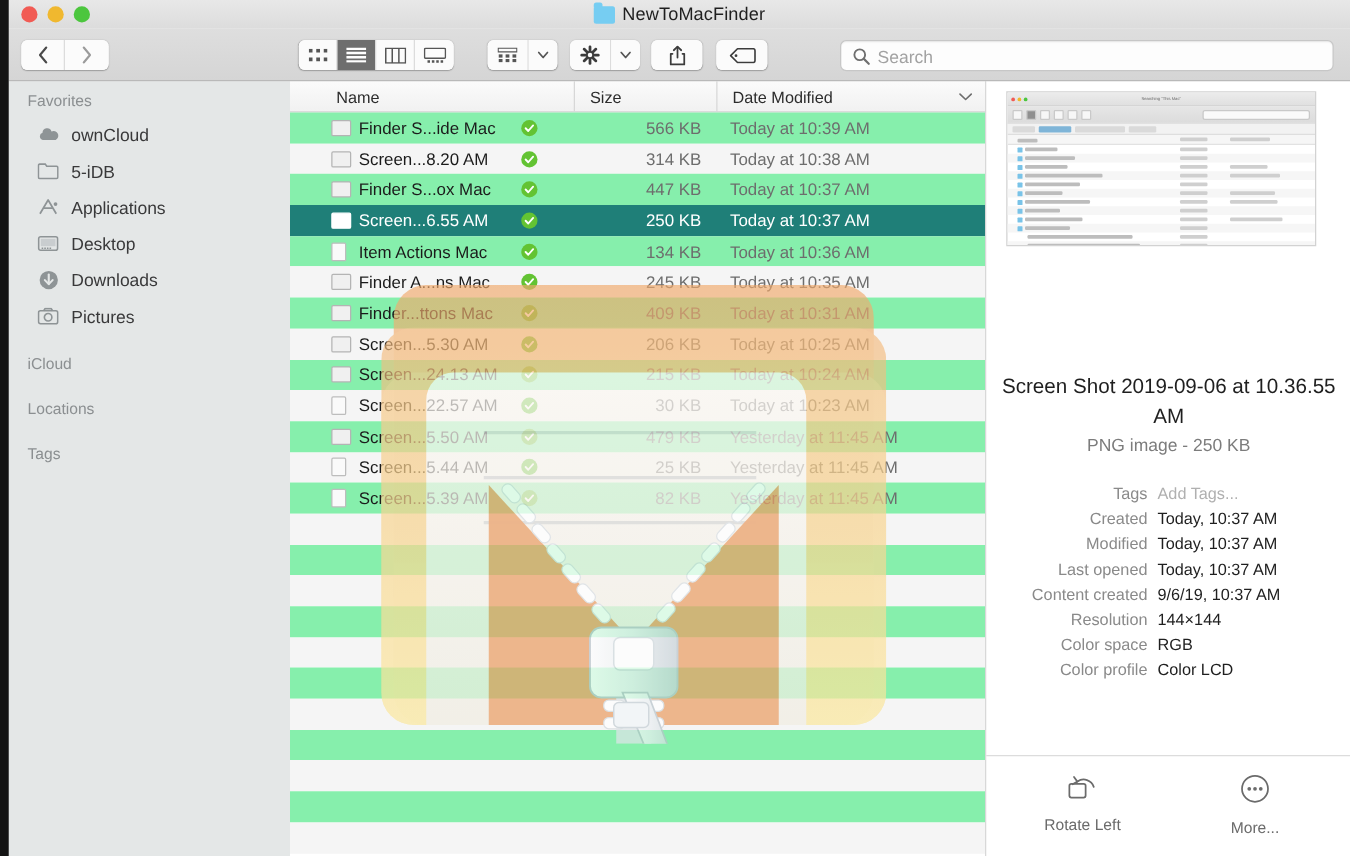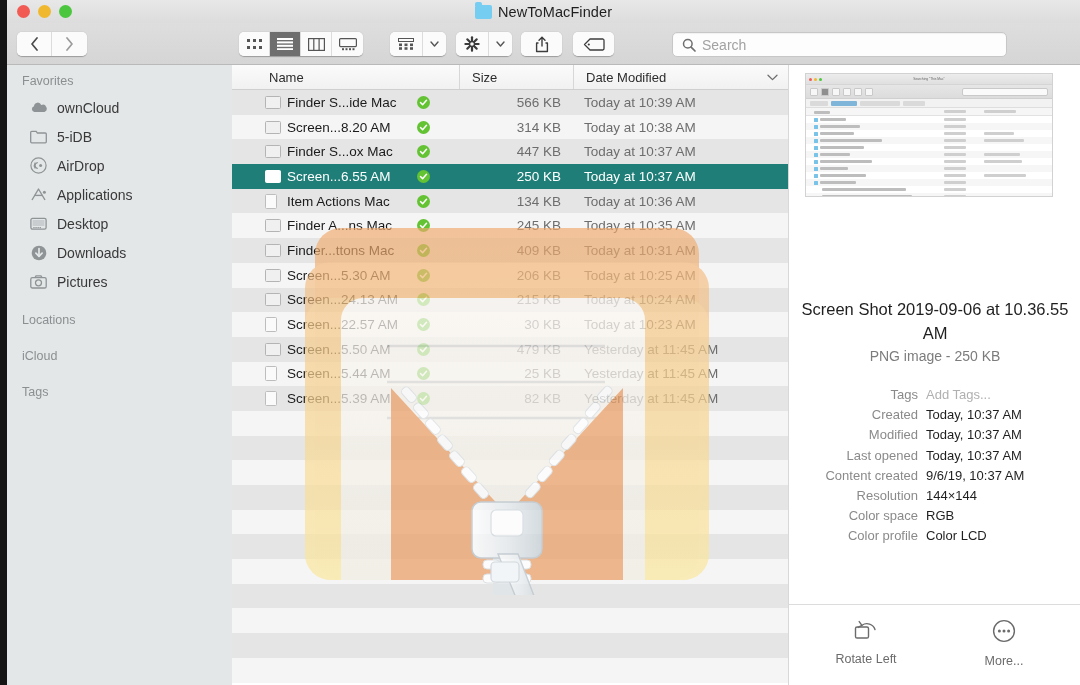--- a/index.html
+++ b/index.html
@@ -103,21 +103,21 @@
   .actiongroup { left: 449px; top: 9px; }
   .actiongroup .tb-btn { width: 33px; }
   .actiongroup .tb-btn.caret { width: 23px; }
   .sharebtn { left: 514px; top: 9px; }
   .sharebtn .tb-btn { width: 41px; }
   .tagbtn { left: 566px; top: 9px; }
   .tagbtn .tb-btn { width: 41px; }
 
   .searchbox {
     position: absolute; left: 665px; top: 9px;
-    width: 335px; height: 25px;
+    width: 395px; height: 25px;
     background: #fdfdfd;
     border: 1px solid #c7c7c7;
     border-radius: 5px;
     display: flex; align-items: center;
     padding-left: 9px; gap: 6px;
     box-shadow: inset 0 1px 1px rgba(0,0,0,.05);
   }
   .search-placeholder {
     font-size: 14px; color: #a2a2a2;
   }
@@ -169,21 +169,21 @@
   .ch-date { left: 341px; border-left: 1px solid #d7d7d7; padding-left: 12px; height: 24px; }
   .ch-caret { right: 10px; color: #777; font-size: 11px; }
 
   .rows { position: relative; }
   .row {
     height: 24.7px;
     display: flex; align-items: center;
     position: relative;
     font-size: 13.5px;
   }
-  .row.odd  { background: #e5e5e5; }
+  .row.odd  { background: #86efac; }
   .row.even { background: #f5f5f5; }
   .row.selected { background: #1f7f78; }
   .row.selected .r-name,
   .row.selected .r-size,
   .row.selected .r-date { color: #ffffff; }
 
   .r-icon {
     position: absolute; left: 33px;
     width: 16px; height: 13px;
     border: 1.2px solid #b4b4b4;
@@ -485,31 +485,20 @@
     <div class="sb-item">
       <span class="sb-icon">
         <svg width="17" height="14" viewBox="0 0 17 14">
             <path d="M0.7 2.3 A1 1 0 0 1 1.7 1.3 L6.2 1.3 L7.4 3 L15.3 3 A1 1 0 0 1 16.3 4 L16.3 11.8 A1 1 0 0 1 15.3 12.8 L1.7 12.8 A1 1 0 0 1 0.7 11.8 Z" fill="none" stroke="#8e9496" stroke-width="1.3"></path>
           </svg>
       </span>
       <span>5-iDB</span>
     </div>
 
 
-    <div class="sb-item">
-      <span class="sb-icon">
-        <svg width="17" height="17" viewBox="0 0 17 17">
-          <circle cx="8.5" cy="8.5" r="7.6" fill="none" stroke="#8e9496" stroke-width="1.2"></circle>
-          <path d="M5 11 A5 5 0 0 1 5 6" fill="none" stroke="#8e9496" stroke-width="1.2" stroke-linecap="round"></path>
-          <path d="M7.3 11.4 A3 3 0 0 1 7.3 5.6" fill="none" stroke="#8e9496" stroke-width="1.2" stroke-linecap="round"></path>
-          <circle cx="10.6" cy="8.5" r="1.5" fill="#8e9496"></circle>
-        </svg>
-      </span>
-      <span>AirDrop</span>
-    </div>
 
     <div class="sb-item">
       <span class="sb-icon">
         <svg width="17" height="15" viewBox="0 0 17 15">
           <path d="M2 13 L8.5 2 L15 13" fill="none" stroke="#8e9496" stroke-width="1.4" stroke-linejoin="round"></path>
           <line x1="4.6" y1="8.4" x2="12.4" y2="8.4" stroke="#8e9496" stroke-width="1.4"></line>
           <circle cx="14.4" cy="5.2" r="1.5" fill="#8e9496"></circle>
         </svg>
       </span>
       <span>Applications</span>
@@ -546,22 +535,22 @@
       <span class="sb-icon">
         <svg width="17" height="14" viewBox="0 0 17 14">
           <rect x="0.8" y="2.6" width="15.4" height="10.4" rx="1.6" fill="none" stroke="#8e9496" stroke-width="1.3"></rect>
           <path d="M5 2.6 L6 0.9 L11 0.9 L12 2.6" fill="none" stroke="#8e9496" stroke-width="1.3" stroke-linejoin="round"></path>
           <circle cx="8.5" cy="7.8" r="3" fill="none" stroke="#8e9496" stroke-width="1.3"></circle>
         </svg>
       </span>
       <span>Pictures</span>
     </div>
 
+    <div class="sb-section" style="padding-top:17px">iCloud</div>
     <div class="sb-section" style="padding-top:17px">Locations</div>
-    <div class="sb-section" style="padding-top:17px">iCloud</div>
     <div class="sb-section" style="padding-top:17px">Tags</div>
   </div>
 
   <div class="filelist">
 
     <div class="col-header">
       <div class="ch ch-name">Name</div>
       <div class="ch ch-size">Size</div>
       <div class="ch ch-date">Date Modified</div>
       <div class="ch ch-caret">

